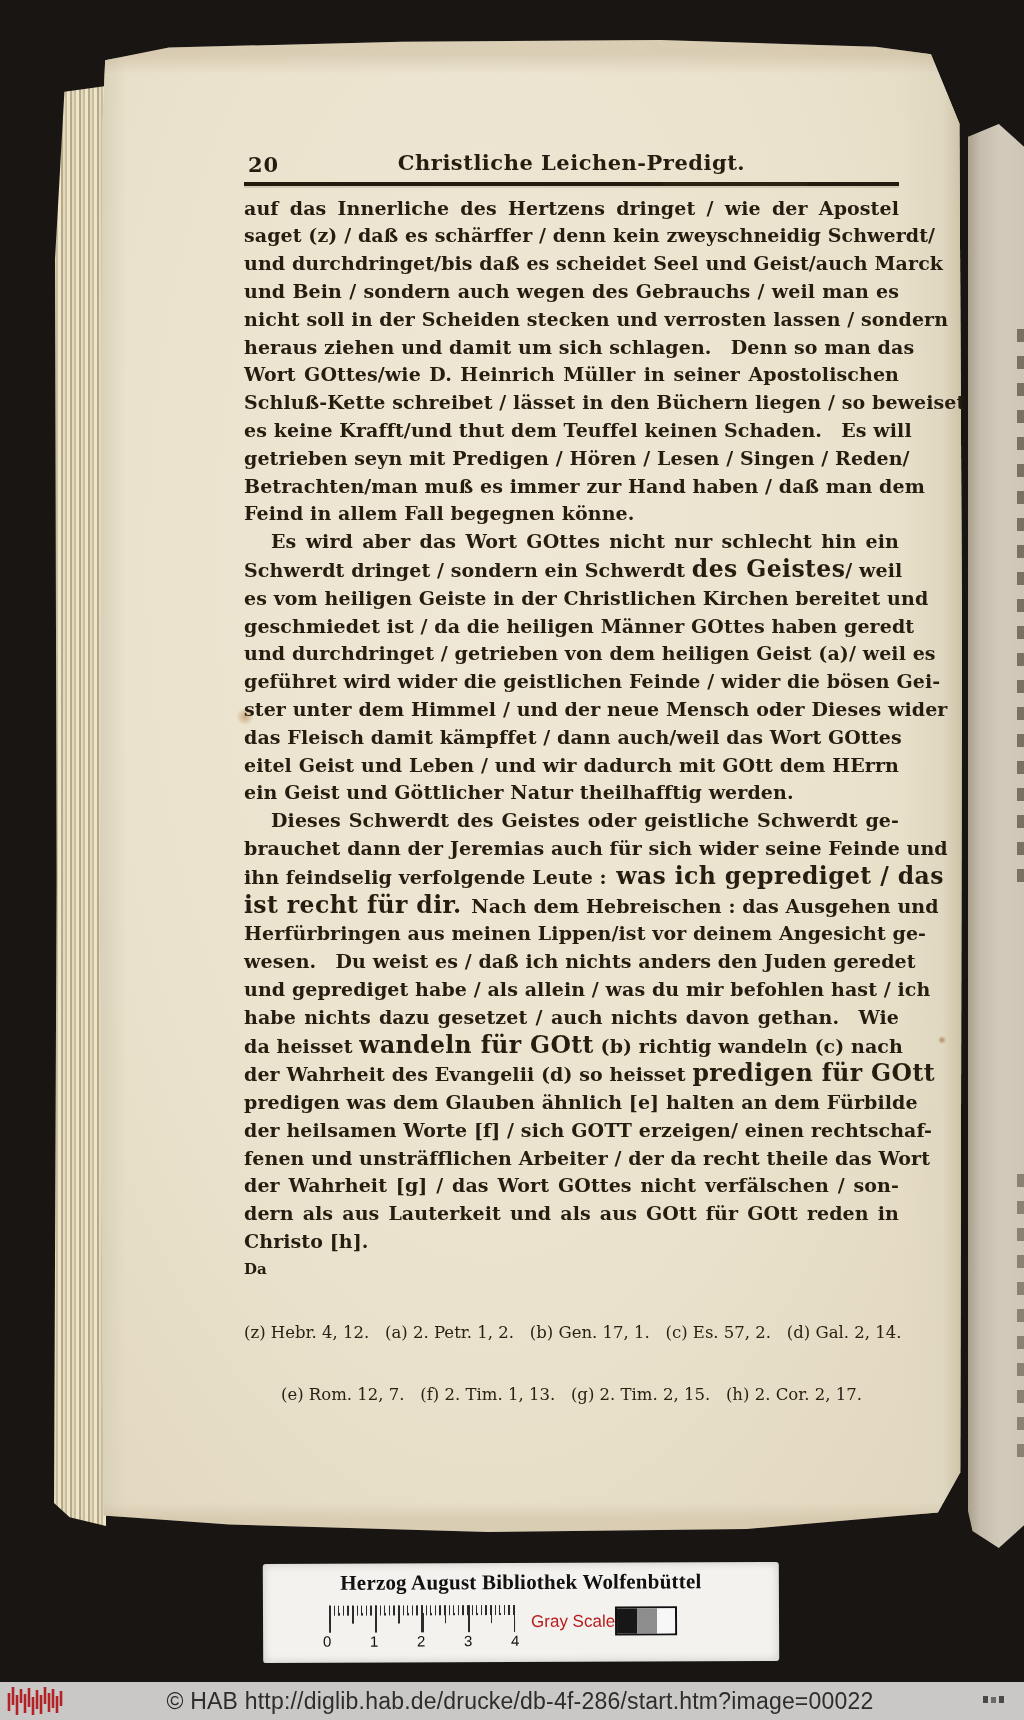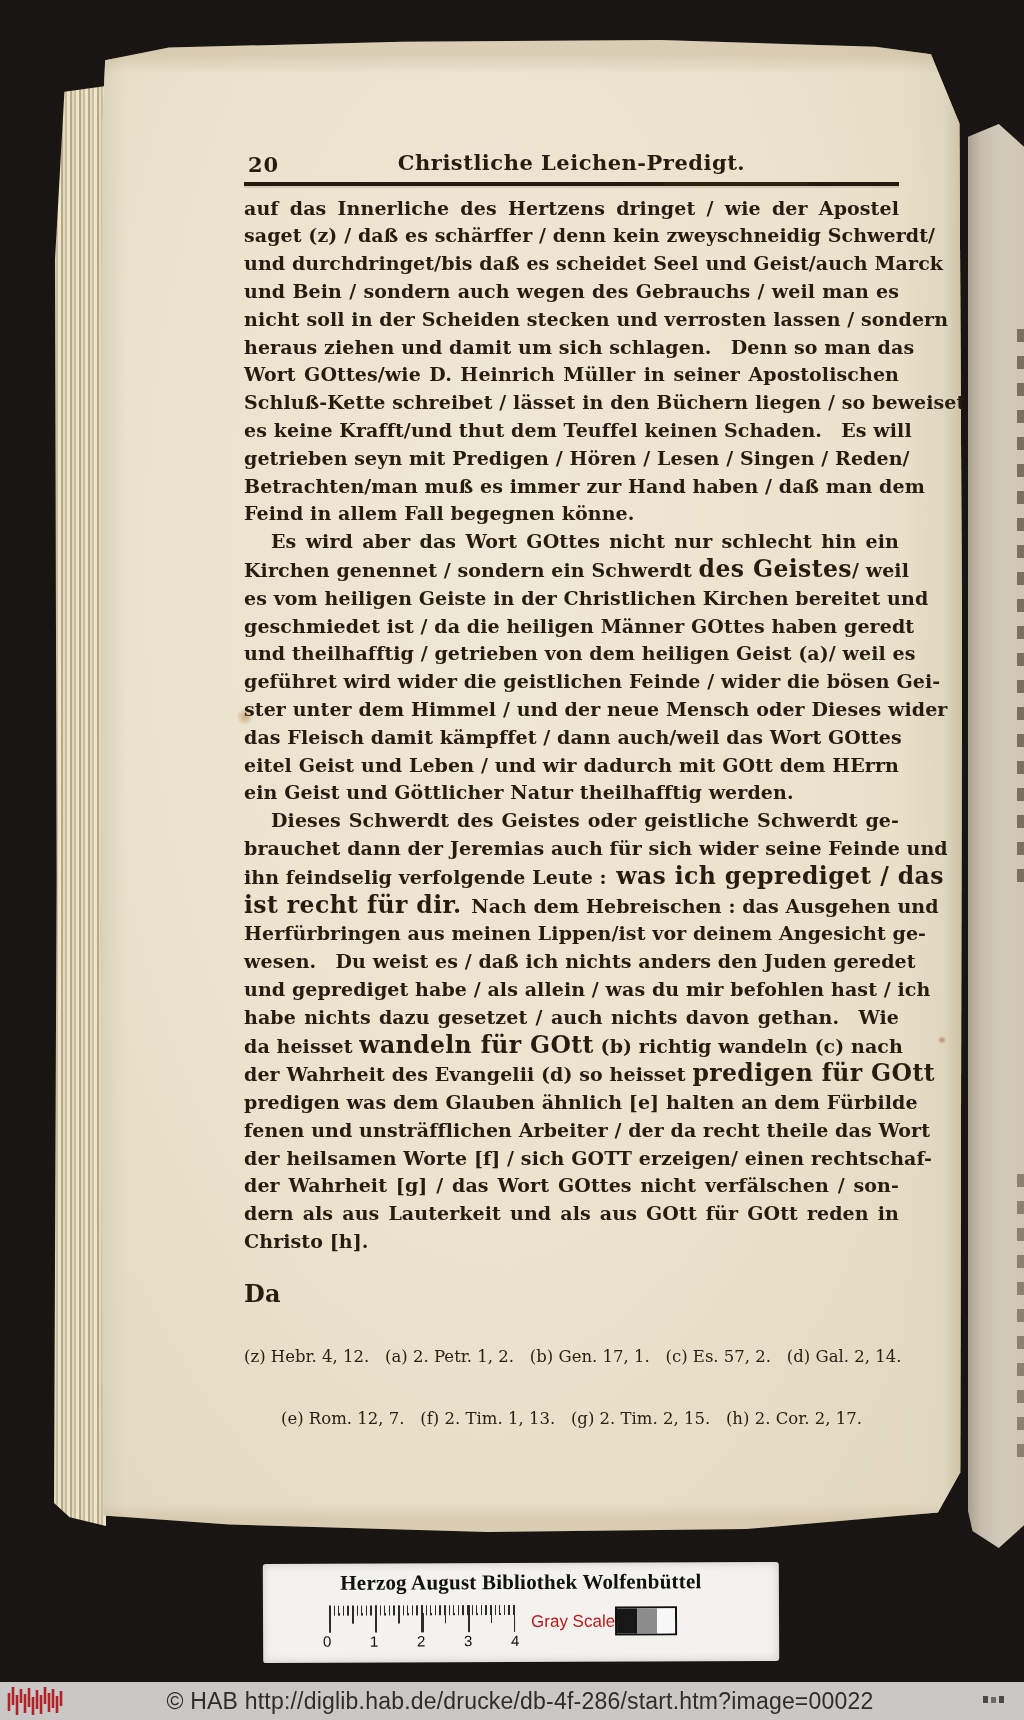--- a/index.html
+++ b/index.html
@@ -48,21 +48,21 @@
   .rule{height:3.6px;background:linear-gradient(90deg,#241b0e 0 64%,#2c2212 64% 86%,#241b0e 86%);
         margin-top:2px;box-shadow:0 2px 0 rgba(36,27,14,.12);}
 
   .body-text{margin-top:9px;}
   .line{white-space:nowrap;text-align:justify;text-align-last:justify;text-justify:inter-word;
         font:700 19px/27.8px "DejaVu Serif",serif;letter-spacing:.1px;}
   .line.end{text-align-last:left;}
   .line.indent{text-indent:27px;}
   .line .em{font-size:23.5px;letter-spacing:.4px;}
   .line.catch{display:flex;justify-content:space-between;align-items:baseline;flex-direction:column;}
-  .line .catchword{font-size:24px;margin-top:24px;}
+  .line .catchword{font-size:15px;}
 
   .footnotes{margin-top:10px;}
   .fnline{text-align:center;font:400 16.5px/26px "DejaVu Serif",serif;color:#2a2114;white-space:nowrap;margin-top:36px;}
 
   
   .calib{position:absolute;left:263px;top:1563px;width:516px;height:99px;background:#f3f2ee;
     border-radius:3px;transform:rotate(-.25deg);box-shadow:inset 0 0 10px rgba(0,0,0,.18);}
   .calib .lib{display:block;text-align:center;margin-top:7px;
     font:700 21px/24px "Liberation Serif",serif;color:#111;letter-spacing:.2px;}
   .ruler{position:absolute;left:66px;top:42px;width:186px;height:27px;background:
@@ -118,42 +118,42 @@
         <div class="line "><span>und Bein / sondern auch wegen des Gebrauchs / weil man es</span></div>
         <div class="line "><span>nicht soll in der Scheiden stecken und verrosten lassen / sondern</span></div>
         <div class="line "><span>heraus ziehen und damit um sich schlagen.  Denn so man das</span></div>
         <div class="line "><span>Wort GOttes/wie D. Heinrich Müller in seiner Apostolischen</span></div>
         <div class="line "><span>Schluß-Kette schreibet / lässet in den Büchern liegen / so beweiset</span></div>
         <div class="line "><span>es keine Krafft/und thut dem Teuffel keinen Schaden.  Es will</span></div>
         <div class="line "><span>getrieben seyn mit Predigen / Hören / Lesen / Singen / Reden/</span></div>
         <div class="line "><span>Betrachten/man muß es immer zur Hand haben / daß man dem</span></div>
         <div class="line end"><span>Feind in allem Fall begegnen könne.</span></div>
         <div class="line indent"><span>Es wird aber das Wort GOttes nicht nur schlecht hin ein</span></div>
-        <div class="line "><span>Kirchen genennet / sondern ein Schwerdt </span><span class="em">des Geistes</span><span>/ weil</span></div>
+        <div class="line "><span>Schwerdt dringet / sondern ein Schwerdt </span><span class="em">des Geistes</span><span>/ weil</span></div>
         <div class="line "><span>es vom heiligen Geiste in der Christlichen Kirchen bereitet und</span></div>
         <div class="line "><span>geschmiedet ist / da die heiligen Männer GOttes haben geredt</span></div>
-        <div class="line "><span>und theilhafftig / getrieben von dem heiligen Geist (a)/ weil es</span></div>
+        <div class="line "><span>und durchdringet / getrieben von dem heiligen Geist (a)/ weil es</span></div>
         <div class="line "><span>geführet wird wider die geistlichen Feinde / wider die bösen Gei-</span></div>
         <div class="line "><span>ster unter dem Himmel / und der neue Mensch oder Dieses wider</span></div>
         <div class="line "><span>das Fleisch damit kämpffet / dann auch/weil das Wort GOttes</span></div>
         <div class="line "><span>eitel Geist und Leben / und wir dadurch mit GOtt dem HErrn</span></div>
         <div class="line end"><span>ein Geist und Göttlicher Natur theilhafftig werden.</span></div>
         <div class="line indent"><span>Dieses Schwerdt des Geistes oder geistliche Schwerdt ge-</span></div>
         <div class="line "><span>brauchet dann der Jeremias auch für sich wider seine Feinde und</span></div>
         <div class="line "><span>ihn feindselig verfolgende Leute : </span><span class="em">was ich geprediget / das</span></div>
         <div class="line "><span class="em">ist recht für dir.</span><span> Nach dem Hebreischen : das Ausgehen und</span></div>
         <div class="line "><span>Herfürbringen aus meinen Lippen/ist vor deinem Angesicht ge-</span></div>
         <div class="line "><span>wesen.  Du weist es / daß ich nichts anders den Juden geredet</span></div>
         <div class="line "><span>und geprediget habe / als allein / was du mir befohlen hast / ich</span></div>
         <div class="line "><span>habe nichts dazu gesetzet / auch nichts davon gethan.  Wie</span></div>
         <div class="line "><span>da heisset </span><span class="em">wandeln für GOtt</span><span> (b) richtig wandeln (c) nach</span></div>
         <div class="line "><span>der Wahrheit des Evangelii (d) so heisset </span><span class="em">predigen für GOtt</span></div>
         <div class="line "><span>predigen was dem Glauben ähnlich [e] halten an dem Fürbilde</span></div>
+        <div class="line "><span>der heilsamen Worte [f] / sich GOTT erzeigen/ einen rechtschaf-</span></div>
         <div class="line "><span>fenen und unsträfflichen Arbeiter / der da recht theile das Wort</span></div>
-        <div class="line "><span>der heilsamen Worte [f] / sich GOTT erzeigen/ einen rechtschaf-</span></div>
         <div class="line "><span>der Wahrheit [g] / das Wort GOttes nicht verfälschen / son-</span></div>
         <div class="line "><span>dern als aus Lauterkeit und als aus GOtt für GOtt reden in</span></div>
         <div class="line end catch">
           <span>Christo [h].</span>
           <span class="catchword">Da</span>
         </div>
       </div>
     <div class="footnotes">
         <div class="fnline">(z) Hebr. 4, 12.&nbsp;&nbsp;&nbsp;(a) 2. Petr. 1, 2.&nbsp;&nbsp;&nbsp;(b) Gen. 17, 1.&nbsp;&nbsp;&nbsp;(c) Es. 57, 2.&nbsp;&nbsp;&nbsp;(d) Gal. 2, 14.</div>
         <div class="fnline">(e) Rom. 12, 7.&nbsp;&nbsp;&nbsp;(f) 2. Tim. 1, 13.&nbsp;&nbsp;&nbsp;(g) 2. Tim. 2, 15.&nbsp;&nbsp;&nbsp;(h) 2. Cor. 2, 17.</div>

